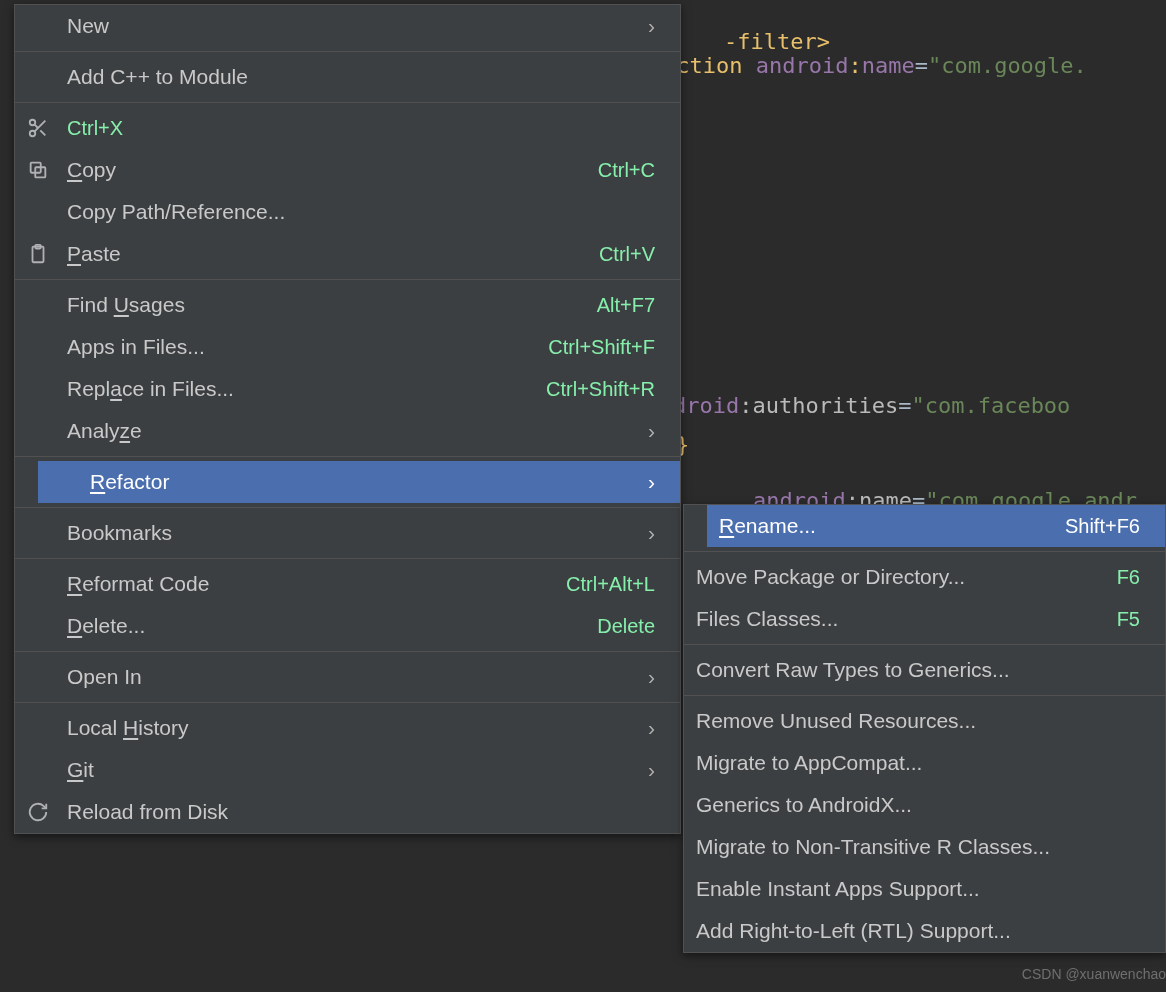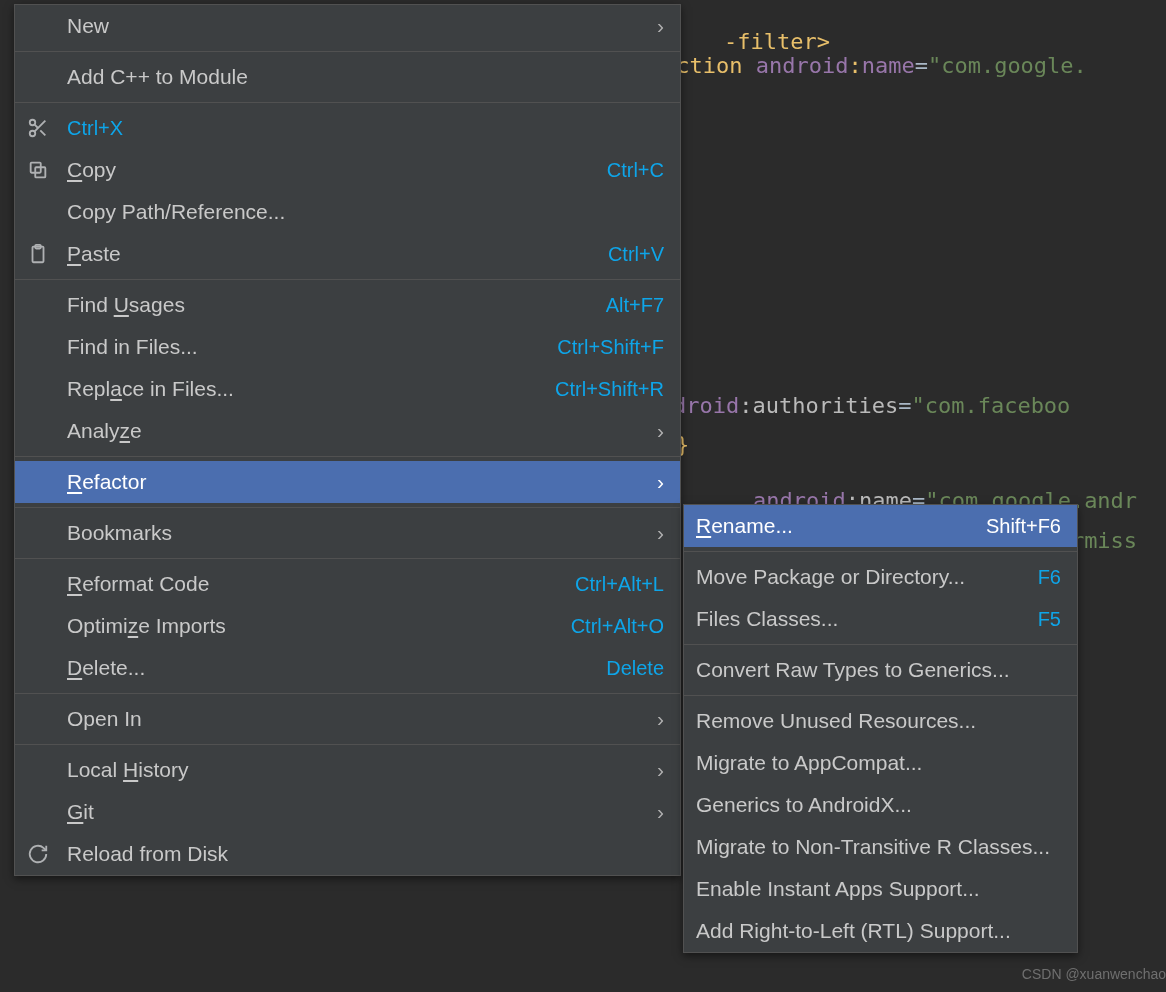--- a/index.html
+++ b/index.html
@@ -43,41 +43,41 @@
     background:#323232;
   }
 
   .context-menu {
     position: absolute;
     background: #3c3f41;
     border: 1px solid #515151;
     box-shadow: 0 3px 8px rgba(0,0,0,0.5);
   }
   .menu1 { left: 14px; top: 4px; width: 667px; }
-  .menu2 { left: 683px; top: 504px; width: 395px; }
+  .menu2 { left: 683px; top: 504px; width: 483px; }
 
   .menu-item {
     display: flex;
     align-items: center;
-    padding: 8px 16px 8px 12px;
+    padding: 8px 25px 8px 12px;
     height: 42px;
     cursor: default;
     position: relative;
   }
   .menu-item .icon {
     width: 40px;
     display:flex; align-items:center; justify-content:flex-start;
     color:#afb1b3;
     flex-shrink:0;
   }
   .menu-item .icon svg { width:22px; height:22px; }
   .menu-item .label { flex:1; color:#c9c9c9; }
-  .menu-item .short { color:#0ea5e9; font-size:20px; white-space:nowrap; }
+  .menu-item .short { color:#86efac; font-size:20px; white-space:nowrap; }
   .menu-item .arrow { color:#b0b0b0; margin-left:8px; width:16px; text-align:right; }
-  .menu-item.selected { background:#4b6eaf; }
+  .menu-item.selected { background:#4b6eaf;margin-left:23px; }
   .menu-item.selected .label,
   .menu-item.selected .short,
   .menu-item.selected .arrow { color:#ffffff; }
   .menu-sep {
     height:1px; background:#515151; margin:4px 0;
   }
   .mn { text-decoration: underline; text-underline-offset:3px; }
 
   .watermark {
     position:absolute; right:0; bottom:10px;
@@ -165,21 +165,21 @@
   <div class="menu-sep"></div>
 
   <div class="menu-item">
     <span class="icon"></span>
     <span class="label">Find <span class="mn">U</span>sages</span>
     <span class="short">Alt+F7</span>
   </div>
 
   <div class="menu-item">
     <span class="icon"></span>
-    <span class="label">Find in Files...</span>
+    <span class="label">Apps in Files...</span>
     <span class="short">Ctrl+Shift+F</span>
   </div>
 
   <div class="menu-item">
     <span class="icon"></span>
     <span class="label">Repl<span class="mn">a</span>ce in Files...</span>
     <span class="short">Ctrl+Shift+R</span>
   </div>
 
   <div class="menu-item">
@@ -202,25 +202,20 @@
     <span class="arrow">›</span>
   </div>
   <div class="menu-sep"></div>
 
   <div class="menu-item">
     <span class="icon"></span>
     <span class="label"><span class="mn">R</span>eformat Code</span>
     <span class="short">Ctrl+Alt+L</span>
   </div>
 
-  <div class="menu-item">
-    <span class="icon"></span>
-    <span class="label">Optimi<span class="mn">z</span>e Imports</span>
-    <span class="short">Ctrl+Alt+O</span>
-  </div>
 
   <div class="menu-item">
     <span class="icon"></span>
     <span class="label"><span class="mn">D</span>elete...</span>
     <span class="short">Delete</span>
   </div>
   <div class="menu-sep"></div>
 
   <div class="menu-item">
     <span class="icon"></span>

